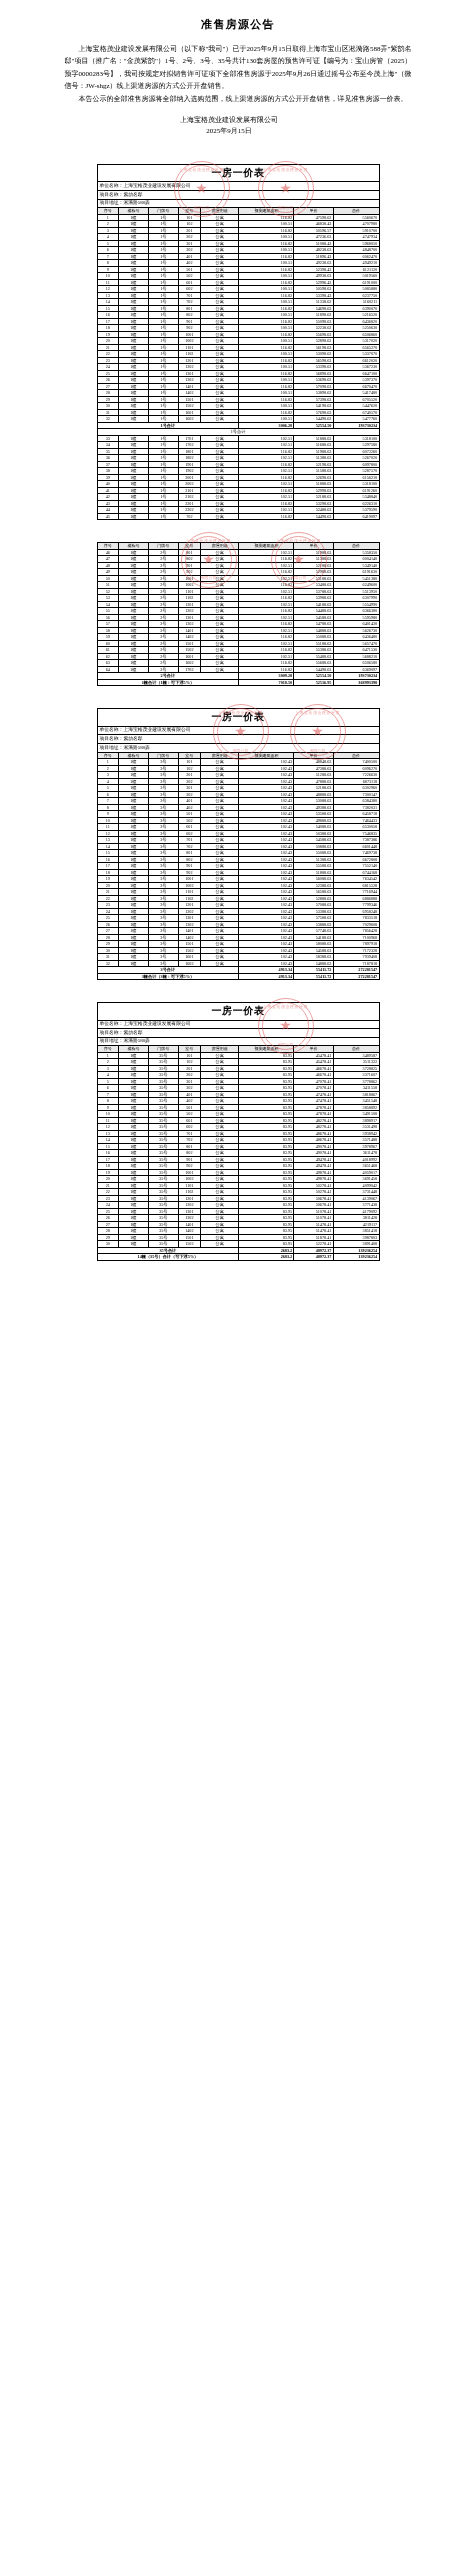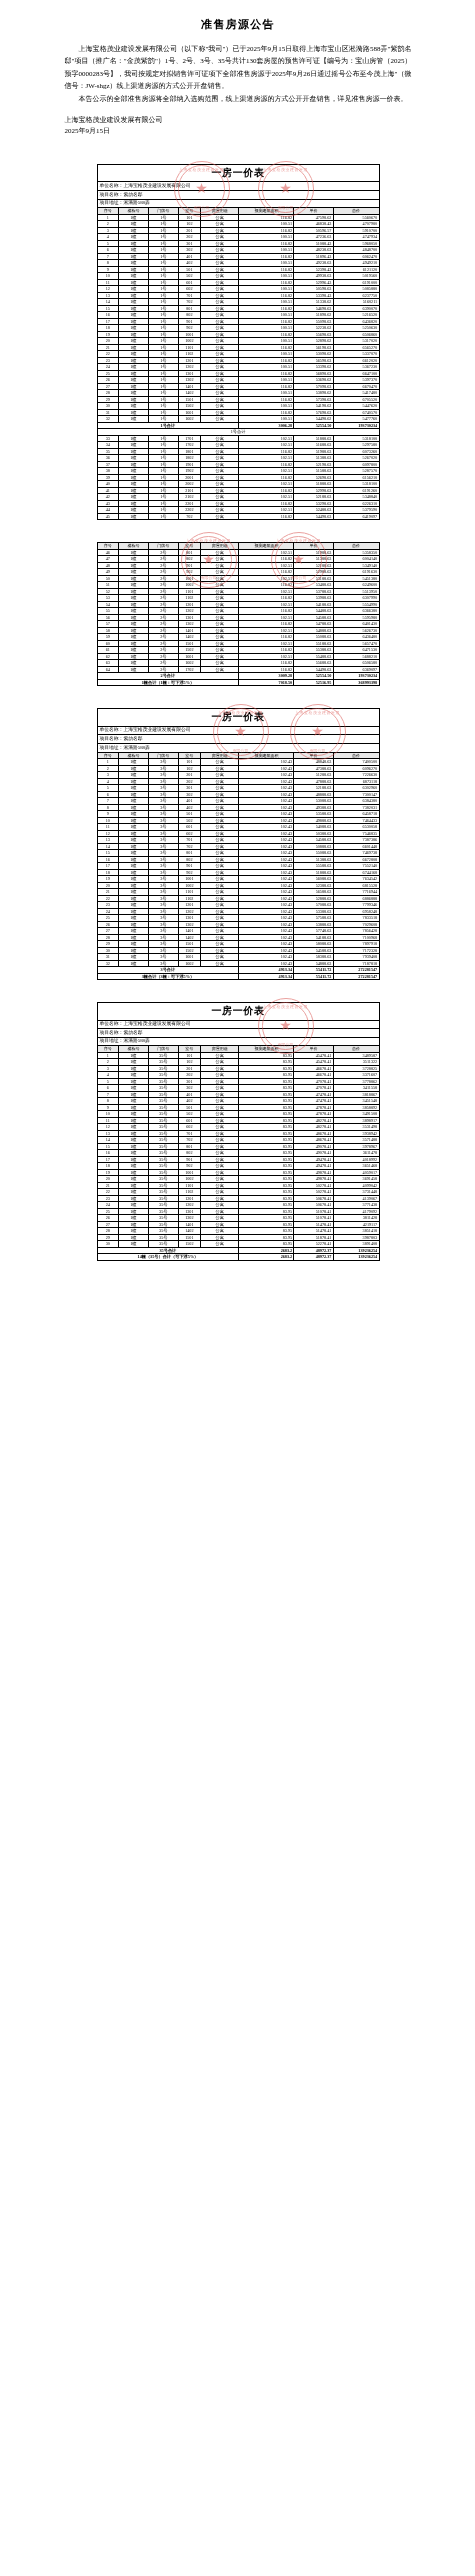--- a/index.html
+++ b/index.html
@@ -1,21 +1,21 @@
 <!DOCTYPE html>
 <html style="font-size:10.3px"><head>
 <meta charset="utf-8">
 <style>
   html,body{margin:0;padding:0;background:#ffffff;}
   body{width:476px;font-family:"Liberation Serif",serif;color:#000;}
   .page{width:476px;position:relative;}
   .doc-title{text-align:center;font-size:11px;font-weight:bold;letter-spacing:1.3px;padding-top:16.7px;}
   .notice{width:347px;margin:11.6px auto 0 auto;font-size:7px;line-height:12.2px;text-align:justify;}
   .notice p{margin:0 0 1.3px 0;text-indent:2em;}
-  .sign{width:347px;margin:9px auto 16px auto;font-size:7px;line-height:11.6px;text-align:left;}
+  .sign{width:347px;margin:9px auto 16px auto;font-size:7px;line-height:11.6px;text-align:center;}
   .sign div{padding-right:18px;}
   
   .tbl-wrap{width:283px;margin:0 auto;position:relative;}
   .tbl-title{text-align:center;font-size:10px;font-weight:bold;letter-spacing:0.6px;border:0.6px solid #000;border-bottom:none;padding:1.3px 0 1.3px 0;}
   .meta{border:0.6px solid #000;border-bottom:none;font-size:4.8px;line-height:6.4px;}
   .meta div{padding:0.6px 1.9px;border-bottom:0.6px solid #000;}
   .meta div:last-child{border-bottom:none;}
   table.grid{border-collapse:collapse;width:100%;font-size:4.2px;}
   table.grid th,table.grid td{border:0.6px solid #000;padding:0 0.6px;line-height:5.5px;text-align:center;white-space:nowrap;}
   table.grid th{font-weight:normal;background:#e9e9e9;font-size:4px;}

